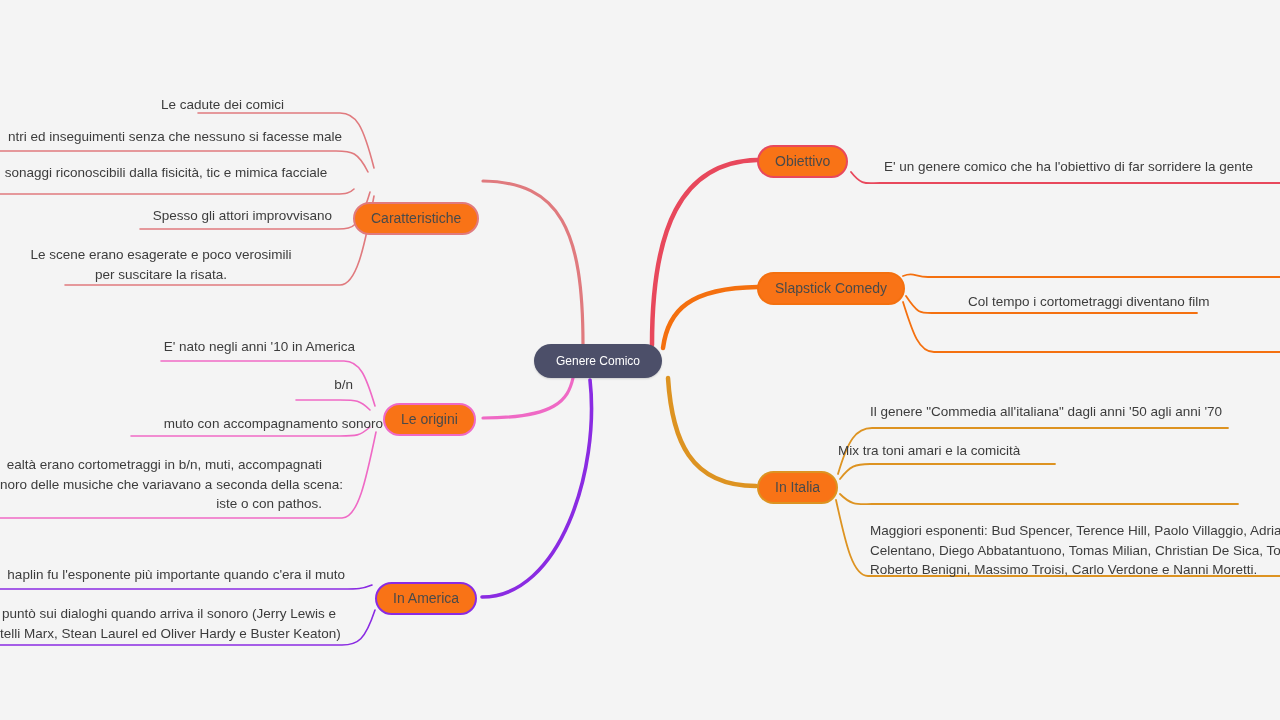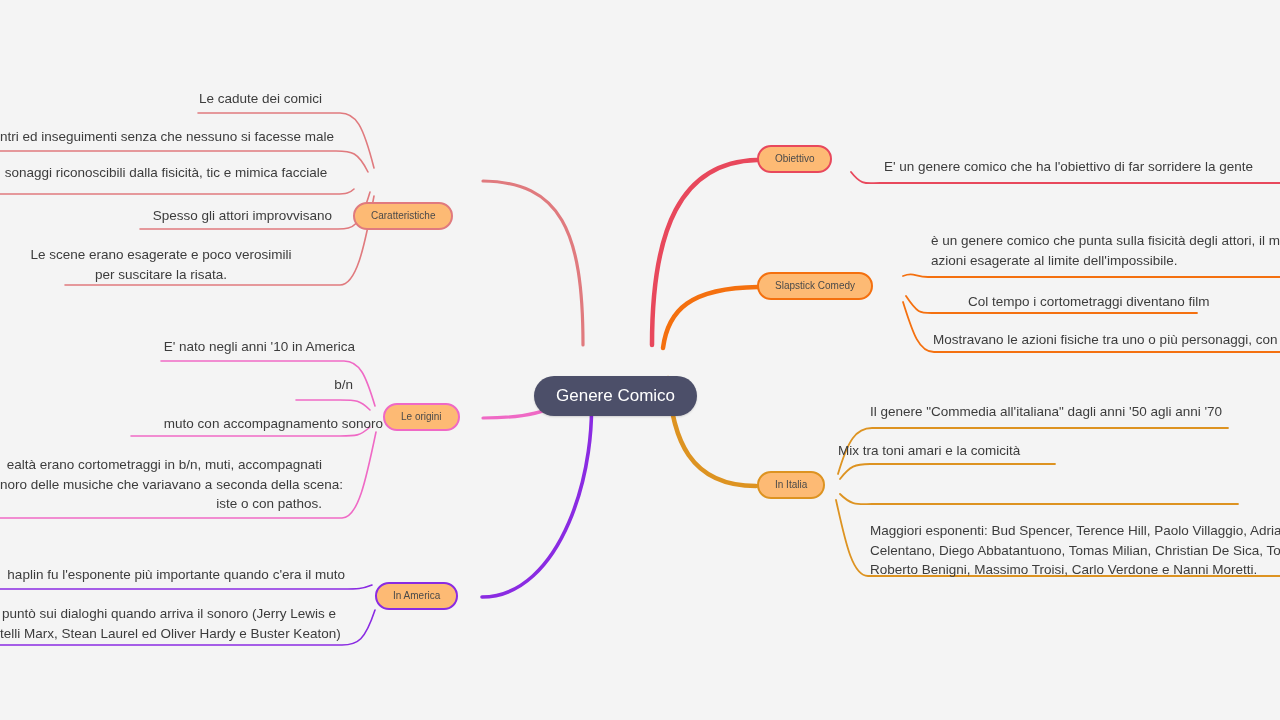--- a/index.html
+++ b/index.html
@@ -27,35 +27,34 @@
     height: 720px;
     pointer-events: none;
   }
   
   .root-node {
     position: absolute;
     background: #4c4f69;
     color: #ffffff;
     border-radius: 22px;
     padding: 10px 22px;
-    font-size: 17px;
+    font-size: 12px;
     line-height: 1.2;
     white-space: nowrap;
     box-shadow: 0 1px 2px rgba(0,0,0,0.15);
     z-index: 5;
-    margin-top: 32px;
   }
   
   .branch-node {
     position: absolute;
-    background: #fdba74;
+    background: #f97316;
     border: 2.2px solid #888;
     border-radius: 17px;
     padding: 6px 16px;
-    font-size: 10px;
+    font-size: 14px;
     color: #4a4a4a;
     line-height: 1.2;
     white-space: nowrap;
     z-index: 4;
   }
   
   .leaf {
     position: absolute;
     font-size: 13.5px;
     color: #3c3c3c;
@@ -114,33 +113,30 @@
   <div class="branch-node" style="left:757px; top:471px; border-color:#dd9321;">In Italia</div>
 
   <div class="branch-node" style="left:353px; top:166px; border-color:#e07a7e;margin-top:36px;">Caratteristiche</div>
 
   <div class="branch-node" style="left:383px; top:403px; border-color:#ef69c5;">Le origini</div>
 
   <div class="branch-node" style="left:375px; top:582px; border-color:#8a2be2;">In America</div>
 
   <div class="leaf right" style="left:884px; top:157px;">E' un genere comico che ha l'obiettivo di far sorridere la gente</div>
 
-  <div class="leaf right" style="left:931px; top:231px;">è un genere comico che punta sulla fisicità degli attori, il m
-azioni esagerate al limite dell'impossibile.</div>
   <div class="leaf right" style="left:933px; top:292px;margin-left:35px;">Col tempo i cortometraggi diventano film</div>
-  <div class="leaf right" style="left:933px; top:330px;">Mostravano le azioni fisiche tra uno o più personaggi, con </div>
 
   <div class="leaf right" style="left:870px; top:402px;">Il genere "Commedia all'italiana" dagli anni '50 agli anni '70</div>
   <div class="leaf right" style="left:838px; top:441px;">Mix tra toni amari e la comicità</div>
   <div class="leaf right" style="left:870px; top:521px;">Maggiori esponenti: Bud Spencer, Terence Hill, Paolo Villaggio, Adrian
 Celentano, Diego Abbatantuono, Tomas Milian, Christian De Sica, Tot
 Roberto Benigni, Massimo Troisi, Carlo Verdone e Nanni Moretti.</div>
 
-  <div class="leaf left" style="left:0px; top:89px; width:322px;">Le cadute dei comici</div>
-  <div class="leaf left" style="left:0px; top:127px; width:332px;">ntri ed inseguimenti senza che nessuno si facesse male</div>
+  <div class="leaf left" style="left:0px; top:95px; width:284px;">Le cadute dei comici</div>
+  <div class="leaf left" style="left:8px; top:127px; width:332px;">ntri ed inseguimenti senza che nessuno si facesse male</div>
   <div class="leaf left" style="left:0px; top:163px; width:332px;text-align:center;">sonaggi riconoscibili dalla fisicità, tic e mimica facciale</div>
   <div class="leaf left" style="left:0px; top:206px; width:332px;">Spesso gli attori improvvisano</div>
   <div class="leaf left" style="left:0px; top:245px; width:322px;text-align:center;">Le scene erano esagerate e poco verosimili
 per suscitare la risata.</div>
 
   <div class="leaf left" style="left:0px; top:337px; width:355px;">E' nato negli anni '10 in America</div>
   <div class="leaf left" style="left:0px; top:375px; width:353px;">b/n</div>
   <div class="leaf left" style="left:0px; top:414px; width:383px;">muto con accompagnamento sonoro</div>
   <div class="leaf left" style="left:0px; top:455px; width:322px;">ealtà erano cortometraggi in b/n, muti, accompagnati
 noro delle musiche che variavano a seconda della scena:

